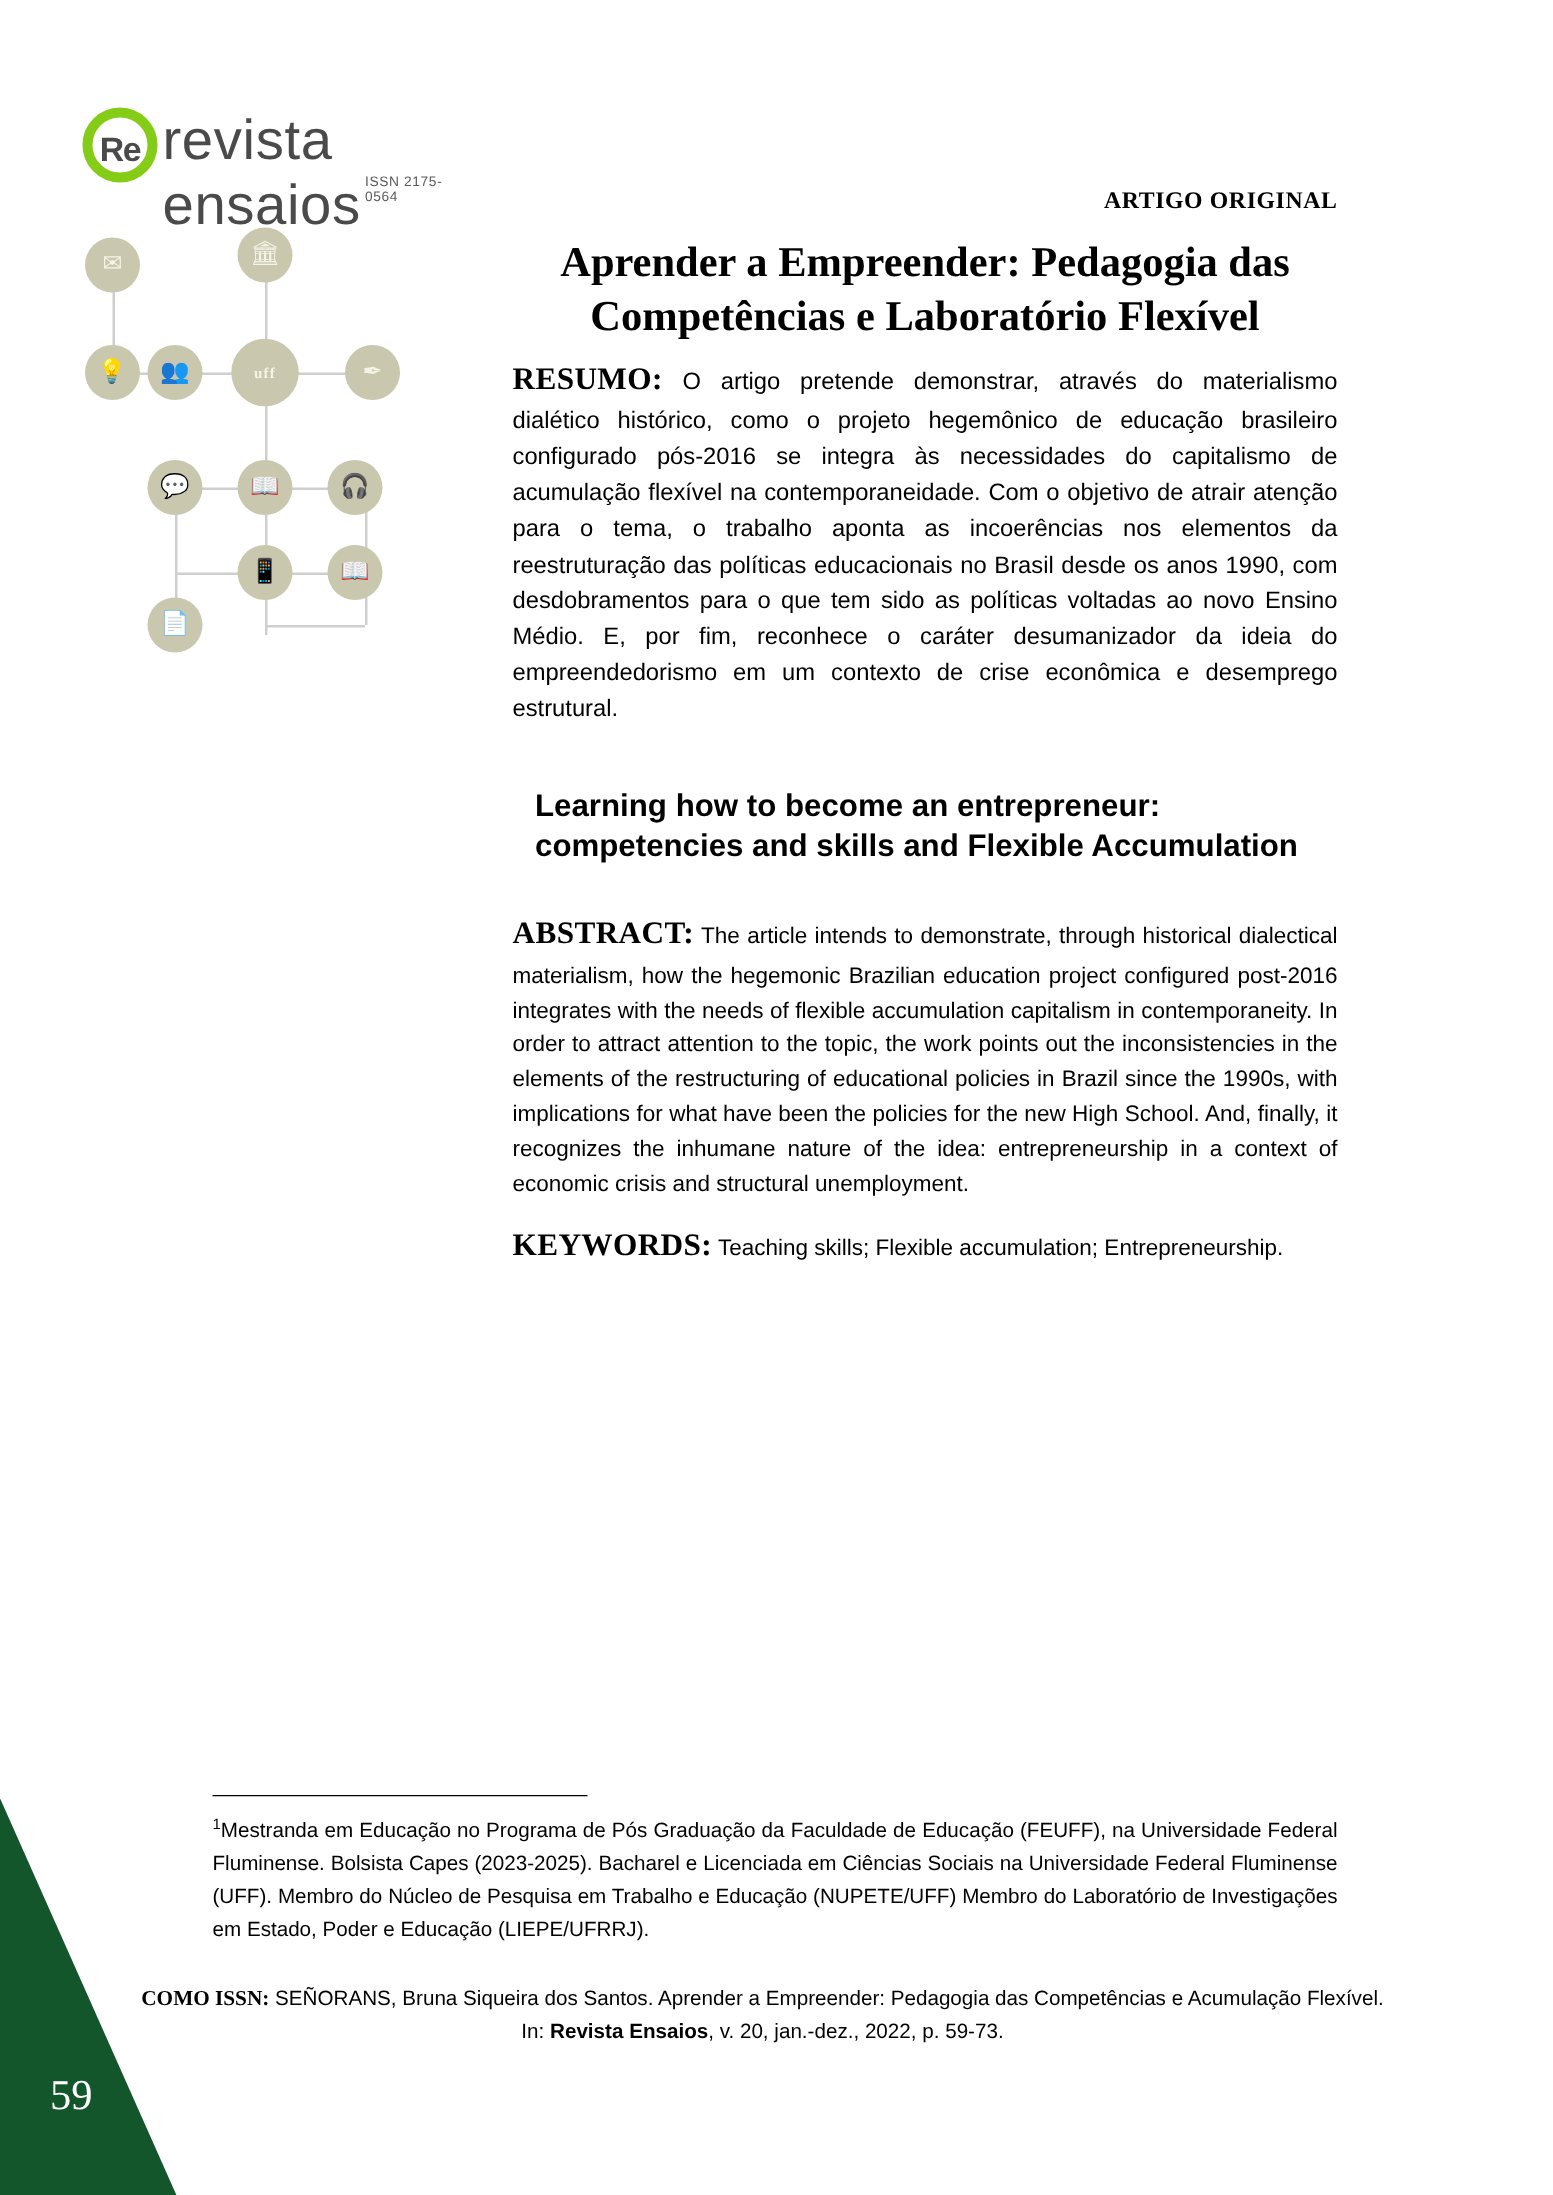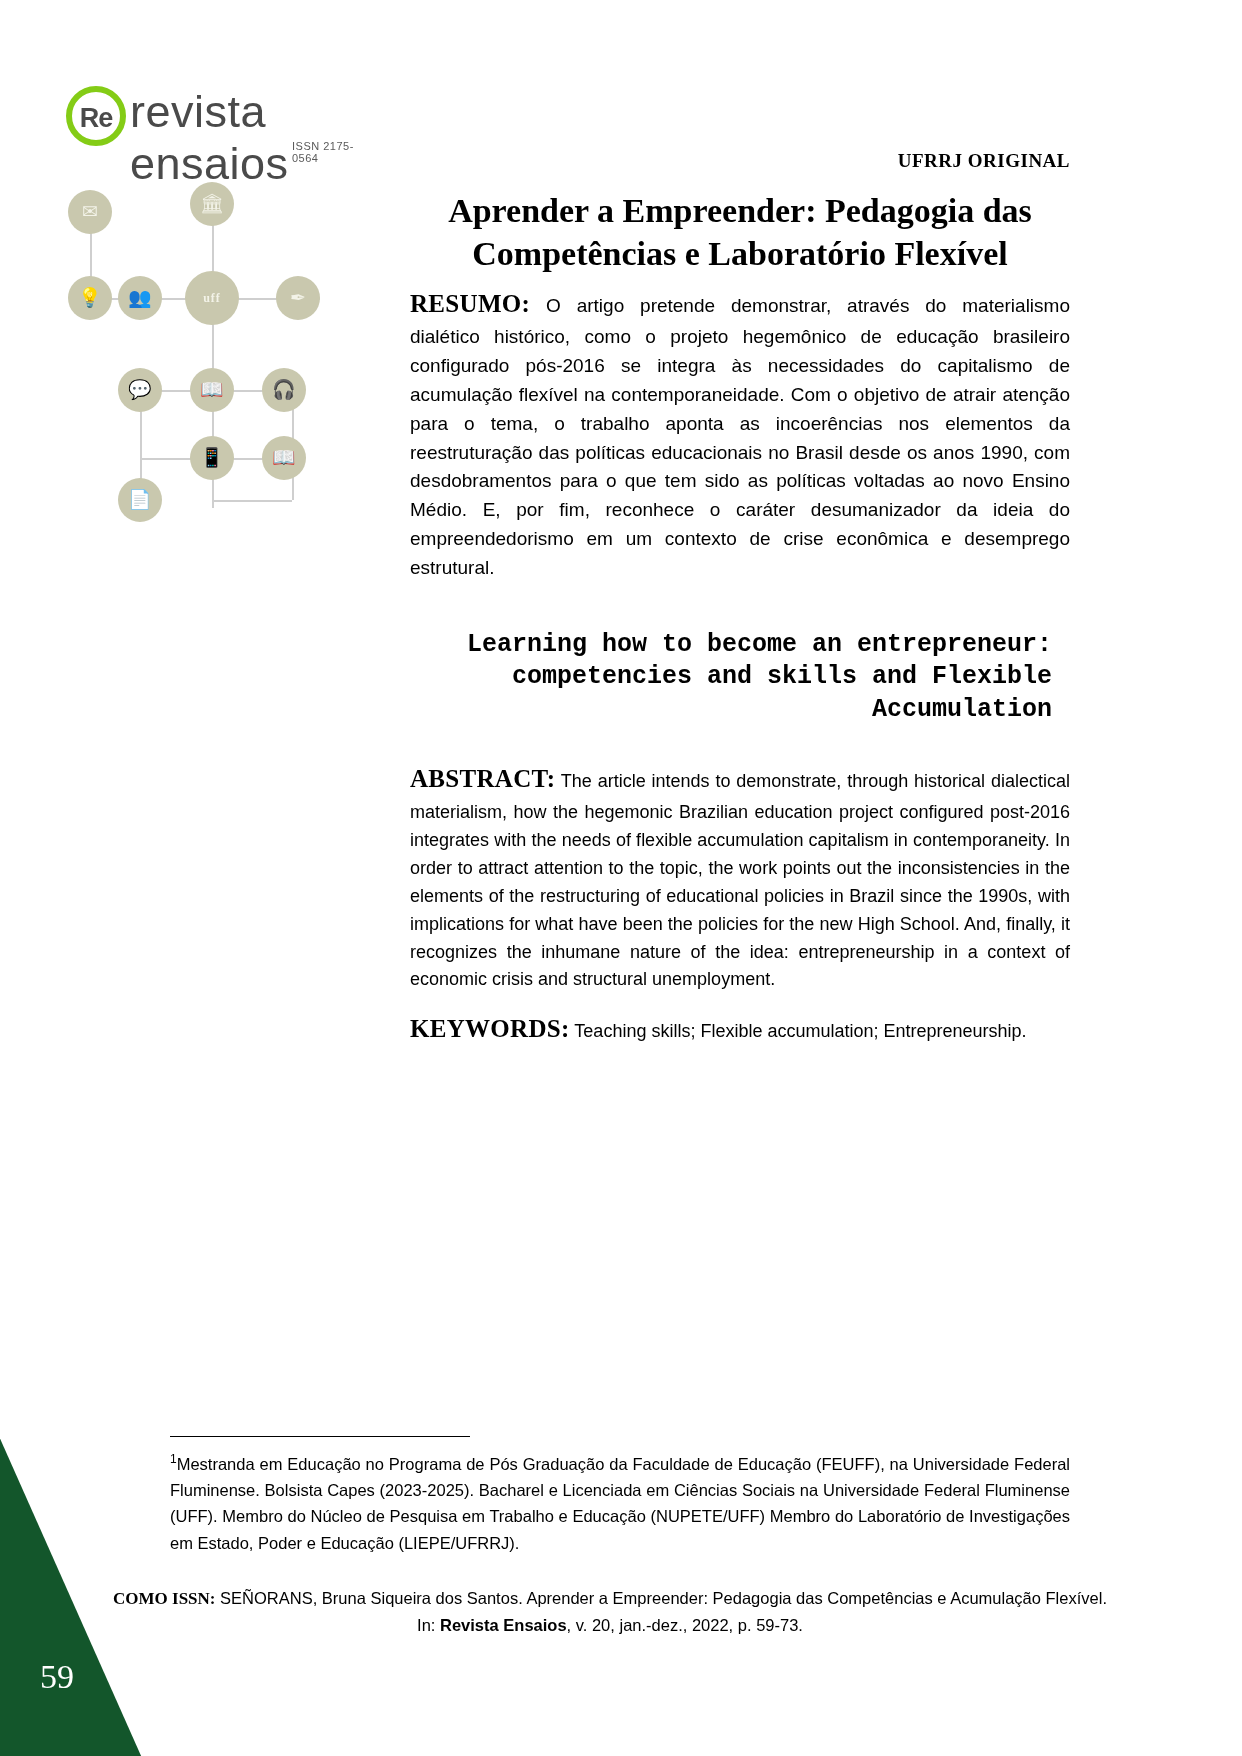--- a/index.html
+++ b/index.html
@@ -31,21 +31,21 @@
     top: 0;
     width: 330px;
     height: 80px;
   }
   .logo-re {
     position: absolute;
     left: 32px;
     top: 8px;
     width: 60px;
     height: 60px;
-    border: 6px solid #84cc16;
+    border: 8px solid #84cc16;
     border-radius: 50%;
     box-sizing: border-box;
     color: #4a4a4a;
     font-family: "Liberation Sans", sans-serif;
     font-weight: bold;
     font-size: 27px;
     line-height: 52px;
     text-align: center;
     letter-spacing: -1px;
   }
@@ -150,22 +150,22 @@
     line-height: 1.52;
     margin: 0 0 16px 0;
   }
   .abs-para .lbl {
     font-family: "Liberation Serif", serif;
     font-weight: bold;
     font-size: 25px;
     letter-spacing: 0.3px;
   }
   .en-title {
-    text-align: right;
-    font-family: Liberation Mono, monospace;
+    text-align: left;
+    font-family: Liberation Sans, sans-serif;
     font-weight: bold;
     font-size: 25px;
     line-height: 1.3;
     margin: 46px 18px 34px 18px;
   }
   .abs-para.en { font-size: 18px; line-height: 1.55; }
   .kw-spaced { text-align: justify; }
 
   
   .footnote-rule {
@@ -234,21 +234,21 @@
     <div class="node" style="left:266px; top:186px;">✒</div>
     <div class="node" style="left:108px; top:278px;">💬</div>
     <div class="node" style="left:180px; top:278px;">📖</div>
     <div class="node" style="left:252px; top:278px;">🎧</div>
     <div class="node" style="left:180px; top:346px;">📱</div>
     <div class="node" style="left:252px; top:346px;">📖</div>
     <div class="node" style="left:108px; top:388px;">📄</div>
   </div>
 
   <div class="content">
-    <div class="kicker">UFRRJ ORIGINAL</div>
+    <div class="kicker">ARTIGO ORIGINAL</div>
     <h1 class="title">Aprender a Empreender: Pedagogia das Competências e Laboratório Flexível</h1>
 
     <p class="abs-para">
       <span class="lbl">RESUMO:</span><span> O artigo pretende demonstrar, através do materialismo dialético histórico, como o projeto hegemônico de educação brasileiro configurado pós-2016 se integra às necessidades do capitalismo de acumulação flexível na contemporaneidade. Com o objetivo de atrair atenção para o tema, o trabalho aponta as incoerências nos elementos da reestruturação das políticas educacionais no Brasil desde os anos 1990, com desdobramentos para o que tem sido as políticas voltadas ao novo Ensino Médio. E, por fim, reconhece o caráter desumanizador da ideia do empreendedorismo em um contexto de crise econômica e desemprego estrutural.</span>
     </p>
 
 
     <h2 class="en-title">Learning how to become an entrepreneur: competencies and skills and Flexible Accumulation</h2>
 
     <p class="abs-para en">

